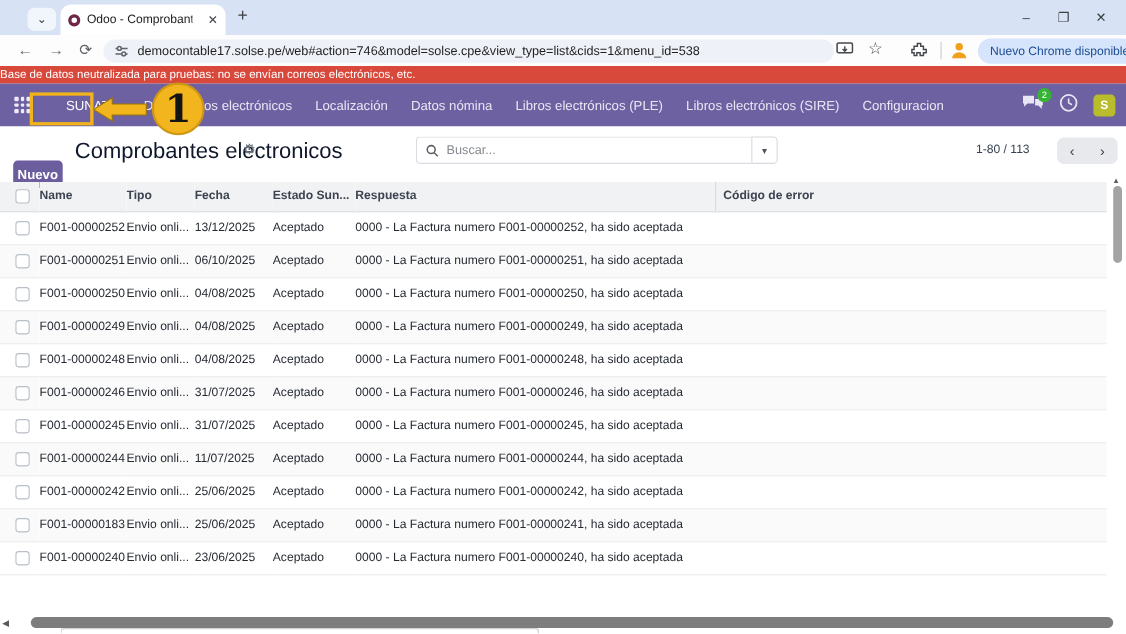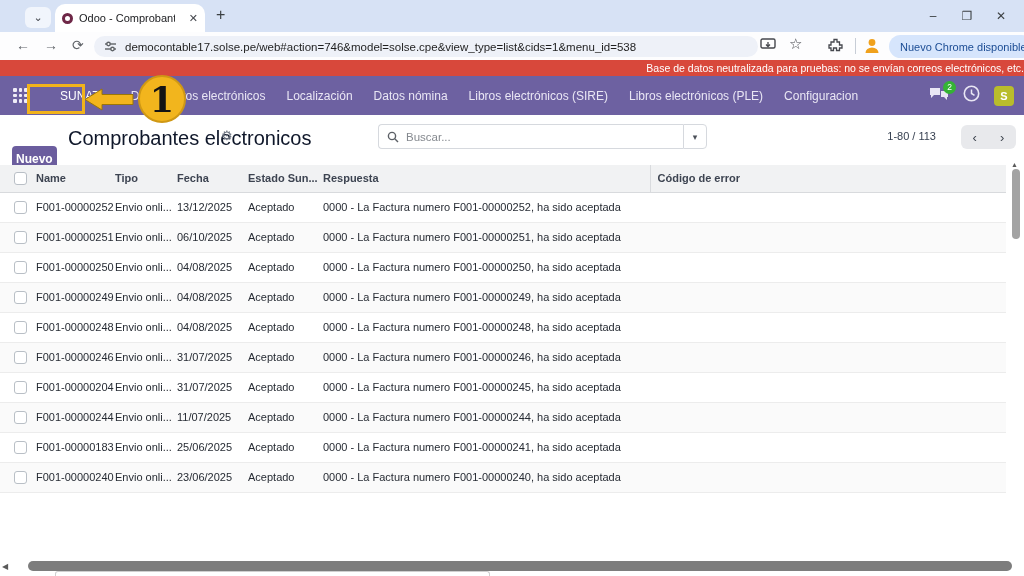--- a/index.html
+++ b/index.html
@@ -29,21 +29,21 @@
   .url-text { font-size:11.5px; color:#1f1f1f; white-space:nowrap; overflow:hidden; }
   .tb-icon { position:absolute; top:37px; font-size:13px; color:#45474d; cursor:pointer; }
   .tb-sep { position:absolute; left:855px; top:38px; width:1px; height:16px; background:#c7cdd6; }
   .profile-icon { position:absolute; left:862px; top:36px; width:20px; height:20px; cursor:pointer; }
   .update-pill { position:absolute; left:889px; top:35px; height:23px; background:#d6e5fc; border-radius:12px;
     display:flex; align-items:center; padding:0 6px 0 11px; gap:7px; cursor:pointer; }
   .update-pill span.txt { font-size:11px; color:#1b4c94; white-space:nowrap; }
 
   
   .banner { position:absolute; left:0; top:60px; width:1024px; height:16px; background:#d8483b; color:#fff;
-    font-size:10.5px; line-height:16px; text-align:right; }
+    font-size:10.5px; line-height:16px; text-align:left; }
 
   
   .navbar { position:absolute; left:0; top:76px; width:1024px; height:39px; background:#6d61a1;
     display:flex; align-items:center; padding-left:13px; color:#e9e6f4; }
   .apps-icon { width:15px; height:15px; display:grid; grid-template-columns:repeat(3,1fr); gap:2px; margin-right:20px; cursor:pointer; flex:0 0 auto;}
   .apps-icon i { background:#efecf7; border-radius:1px; }
   .nav-menu { display:flex; align-items:center; gap:17px; }
   .nav-item { font-size:12px; white-space:nowrap; cursor:pointer; padding:4px 2px; }
   .nav-item.first { color:#fff; padding:4px 12px; }
   .nav-right { position:absolute; right:10px; top:0; height:39px; display:flex; align-items:center; gap:14px; }
@@ -168,22 +168,22 @@
         <i></i>
         <i></i>
         <i></i>
         <i></i>
     </div>
     <div class="nav-menu">
         <span class="nav-item first">SUNAT</span>
         <span class="nav-item">Documentos electrónicos</span>
         <span class="nav-item">Localización</span>
         <span class="nav-item">Datos nómina</span>
+        <span class="nav-item">Libros electrónicos (PLE)</span>
         <span class="nav-item">Libros electrónicos (SIRE)</span>
-        <span class="nav-item">Libros electrónicos (PLE)</span>
         <span class="nav-item">Configuracion</span>
       </div>
     <div class="nav-right">
       <div class="msg-wrap">
         <svg width="20" height="16" viewBox="0 0 20 16">
           <path d="M1 2 h10 v7 h-6 l-3 3 v-3 h-1 z" fill="#e9e6f4"></path>
           <path d="M12 5 h7 v6 h-1 v3 l-3 -3 h-3 z" fill="#e9e6f4"></path>
         </svg>
         <span class="badge">2</span>
       </div>
@@ -299,39 +299,48 @@
       <td>F001-00000246</td>
       <td>Envio onli...</td>
       <td>31/07/2025</td>
       <td>Aceptado</td>
       <td>0000 - La Factura numero F001-00000246, ha sido aceptada</td>
       <td></td>
     </tr>
 
     <tr>
       <td><span class="cb"></span></td>
-      <td>F001-00000204</td>
+      <td>F001-00000245</td>
       <td>Envio onli...</td>
       <td>31/07/2025</td>
       <td>Aceptado</td>
       <td>0000 - La Factura numero F001-00000245, ha sido aceptada</td>
       <td></td>
     </tr>
 
     <tr>
       <td><span class="cb"></span></td>
       <td>F001-00000244</td>
       <td>Envio onli...</td>
       <td>11/07/2025</td>
       <td>Aceptado</td>
       <td>0000 - La Factura numero F001-00000244, ha sido aceptada</td>
       <td></td>
     </tr>
 
 
+    <tr>
+      <td><span class="cb"></span></td>
+      <td>F001-00000242</td>
+      <td>Envio onli...</td>
+      <td>25/06/2025</td>
+      <td>Aceptado</td>
+      <td>0000 - La Factura numero F001-00000242, ha sido aceptada</td>
+      <td></td>
+    </tr>
 
     <tr>
       <td><span class="cb"></span></td>
       <td>F001-00000183</td>
       <td>Envio onli...</td>
       <td>25/06/2025</td>
       <td>Aceptado</td>
       <td>0000 - La Factura numero F001-00000241, ha sido aceptada</td>
       <td></td>
     </tr>

